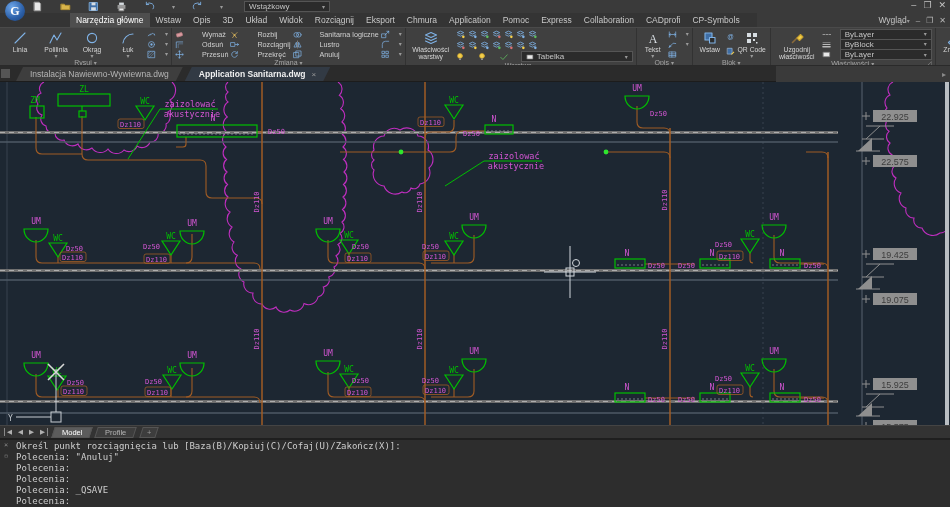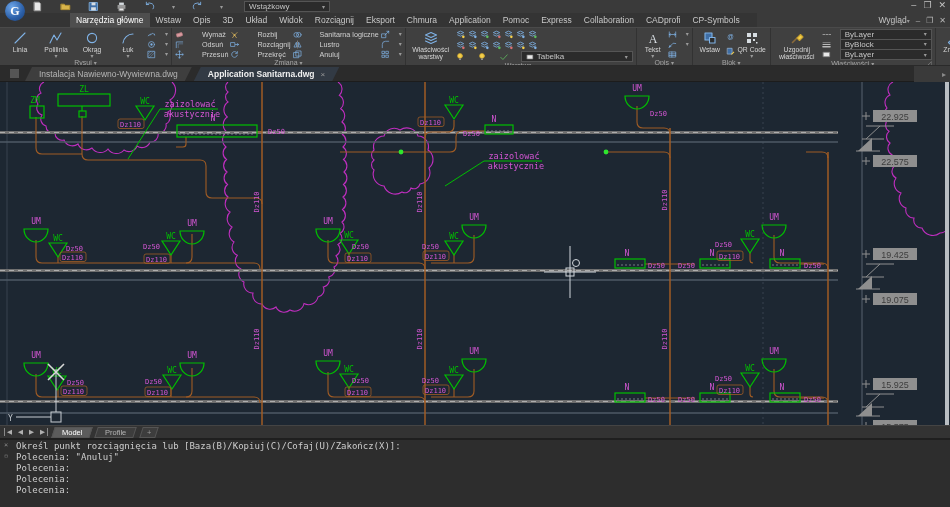--- a/index.html
+++ b/index.html
@@ -31,21 +31,21 @@
   .col{display:flex;flex-direction:column;justify-content:space-around;}
   .sb{display:flex;align-items:center;gap:18px;font-size:7.2px;color:#d0d0d0;height:10px;white-space:nowrap;cursor:default;}
   .sb .ic,.mini .ic{width:9px;height:9px;}
   .mini{display:flex;align-items:center;gap:9px;height:10px;}
   .ic{display:inline-block;}
   .ic svg{width:100%;height:100%;display:block;}
   .lgrid{display:grid;grid-template-columns:repeat(7,12px);grid-auto-rows:11px;gap:0;}
   .lgrid .ic{width:11px;height:10px;}
   .launcher{position:absolute;right:0;bottom:1px;font-size:6px;color:#9a9a9a;}
   
-  .doctabs{position:absolute;left:0;top:66px;width:914px;height:16px;background:#2b2b2b;display:flex;align-items:flex-end;padding-left:10px;border-bottom:1px solid #1c1c1c;}
+  .doctabs{position:absolute;left:0;top:66px;width:776px;height:16px;background:#2b2b2b;display:flex;align-items:flex-end;padding-left:1px;border-bottom:1px solid #1c1c1c;}
   .dtab{font-size:8.5px;color:#b5b5b5;background:#3e3e3e;padding:2px 14px;margin-right:2px;clip-path:polygon(7px 0,100% 0,calc(100% - 7px) 100%,0 100%);display:flex;gap:6px;align-items:center;height:14px;cursor:default;white-space:nowrap;}
   .dtab.active{background:#323a44;color:#f0f0f0;font-weight:bold;}
   .dtab .x{font-size:8px;color:#9a9a9a;font-weight:normal;}
   .dt-home{width:9px;height:9px;background:#555;margin-right:6px;margin-bottom:3px;}
   .dt-more{position:absolute;right:4px;bottom:3px;color:#8a8a8a;font-size:8px;}
   
   .canvas{position:absolute;left:0;top:82px;width:950px;height:343px;background:#1d2732;}
   .vscroll{position:absolute;right:1px;top:0;width:4px;height:343px;background:#b9bec3;}
   
   .layoutbar{position:absolute;left:0;top:425px;width:950px;height:13px;background:#333;display:flex;align-items:center;font-size:8px;color:#b5b5b5;padding-left:4px;gap:2px;border-top:1px solid #444;}
@@ -1028,16 +1028,17 @@
       </div>
     </div>
 
   <div class="cmd" id="cmd-panel">
       <div class="ln">Określ punkt rozciągnięcia lub [Baza(B)/Kopiuj(C)/Cofaj(U)/Zakończ(X)]:</div>
       <span class="gut" style="top: 1px;">×</span>
       <div class="ln">Polecenia: "Anuluj"</div>
       <span class="gut" style="top: 12px;">▫</span>
       <div class="ln">Polecenia:</div>
       <div class="ln">Polecenia:</div>
+      <div class="ln">Polecenia: _QSAVE</div>
       <div class="ln">Polecenia:</div>
     </div>
 
 </div>
 
 </body></html>

